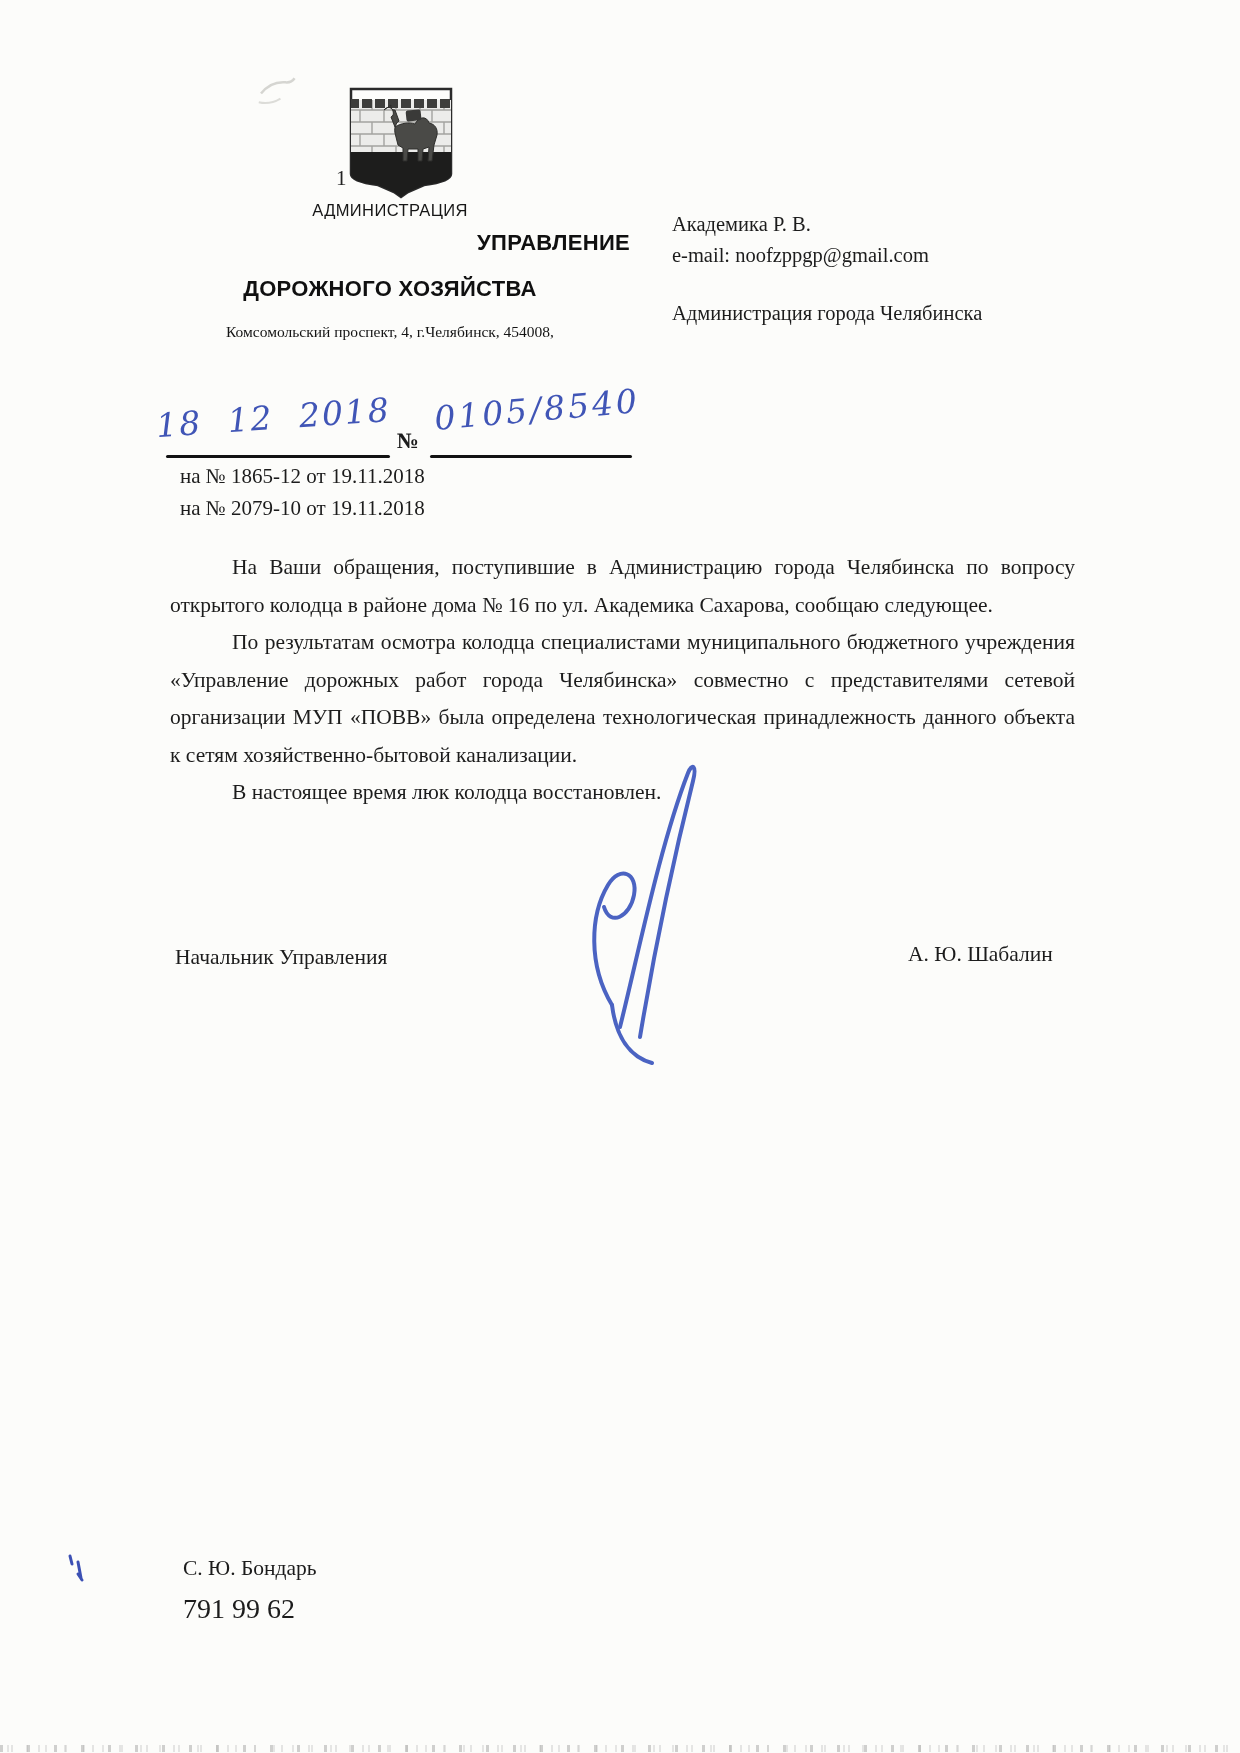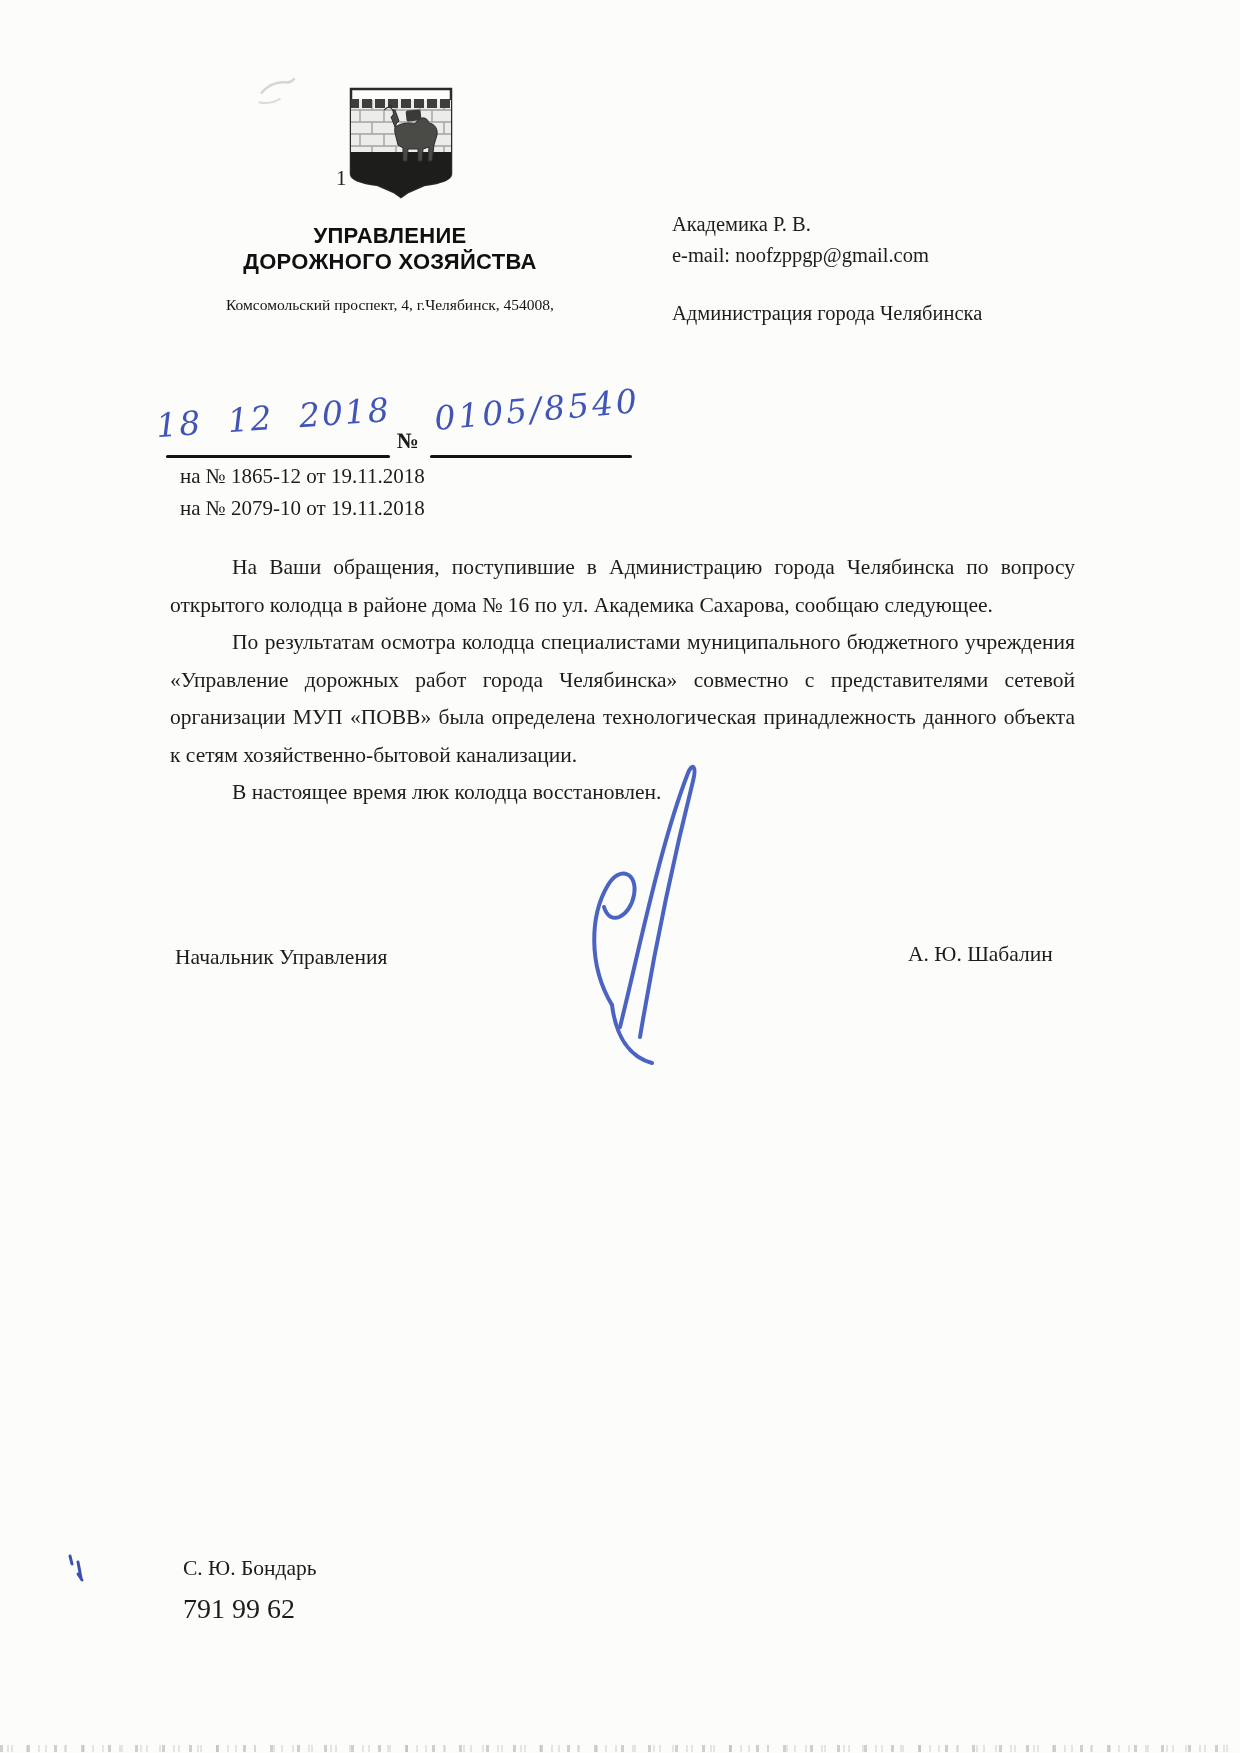--- a/index.html
+++ b/index.html
@@ -14,23 +14,23 @@
   .page-mark { position:absolute; left:336px; top:166px; font-size:21px; color:#222; }
   .smudge { position:absolute; left:252px; top:66px; width:70px; height:40px; opacity:.55; }
 
   .org-block { position:absolute; left:150px; top:201px; width:480px; text-align:center; }
   .admin {
     font-family:"Liberation Sans", sans-serif; font-size:16.5px; line-height:19px;
     letter-spacing:.4px; color:#161616;
   }
   .dept {
     font-family:"Liberation Sans", sans-serif; font-weight:bold;
-    font-size:22px; line-height:26px; letter-spacing:.3px; color:#101010;
+    font-size:22px; line-height:26px; letter-spacing:.3px; color:#101010;margin-top:20px;
   }
-  .dept.first { margin-top:22px; }
+  .dept.first { margin-top:10px;text-align:right; }
   .addr { font-size:15.5px; line-height:19px; color:#141414; }
   .addr.first { margin-top:20px; }
 
   .recipient { position:absolute; left:672px; top:209px; font-size:20.5px; line-height:31px; }
   .recipient-org { position:absolute; left:672px; top:302px; font-size:20.5px; }
 
   
   .hand {
     position:absolute; font-family:"DejaVu Serif", serif; font-style:italic;
     color:#4055b6; white-space:nowrap;
@@ -109,20 +109,21 @@
         <g>
           <path d="M36 24 c3 -4 8 -3 9 1 c1 3 0 5 -2 6 l4 10 c6 -4 14 -5 20 -3 c4 -8 12 -8 14 -1 c6 1 9 6 8 12 l-3 10 -2 16 -4 0 1 -14 -6 2 -1 12 -4 0 0 -12 -10 0 -1 12 -4 0 0 -13 -5 -3 -3 -12 c-1 -6 1 -10 4 -12 l-4 -11 c-3 0 -5 -2 -4 -5 z" fill="#4a4a47" stroke="#2d2d2b" stroke-width="1"></path>
           <rect x="58" y="24" width="15" height="11" rx="2" fill="#3a3a38" transform="rotate(-6 65 29)"></rect>
         </g>
       </g>
     </svg>
   </div>
   <div class="page-mark">1</div>
 
   <div class="org-block">
+    <div class="admin">АДМИНИСТРАЦИЯ</div>
     <div class="dept first">УПРАВЛЕНИЕ</div>
     <div class="dept">ДОРОЖНОГО ХОЗЯЙСТВА</div>
     <div class="addr first">Комсомольский проспект, 4, г.Челябинск, 454008,</div>
   </div>
 
   <div class="recipient">
     <div>Академика Р. В.</div>
     <div>e-mail: noofzppgp@gmail.com</div>
   </div>
   <div class="recipient-org">Администрация города Челябинска</div>

